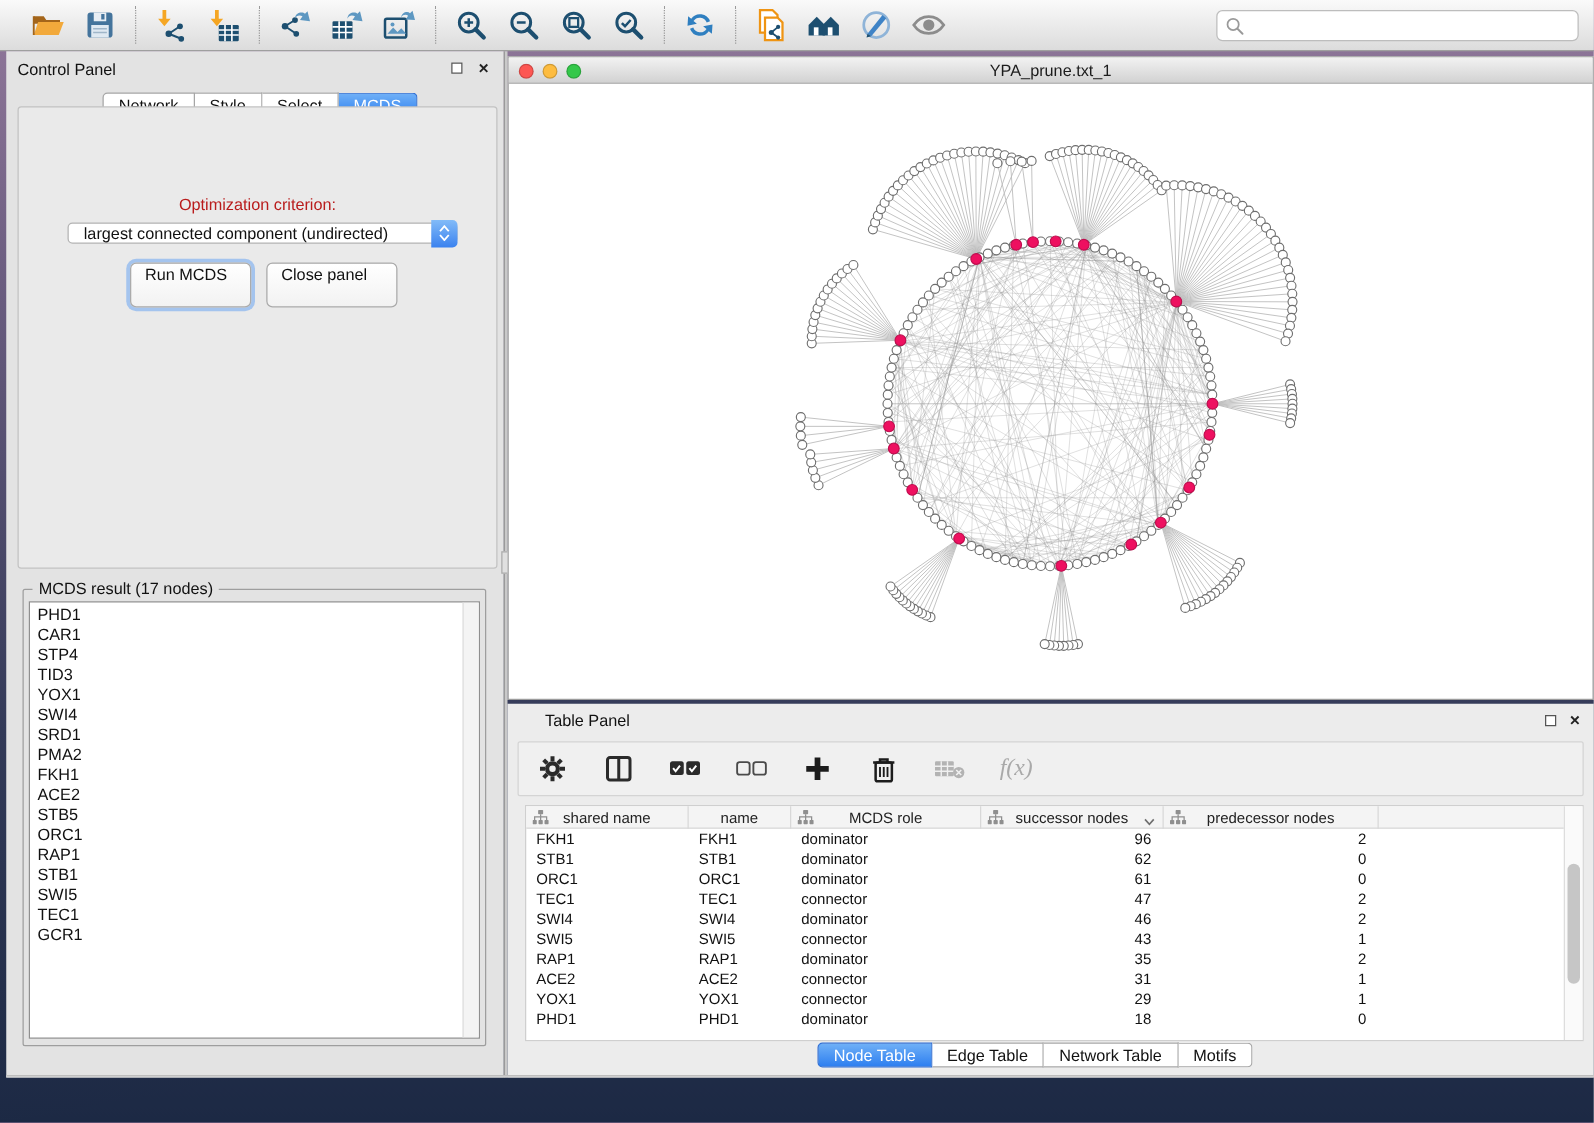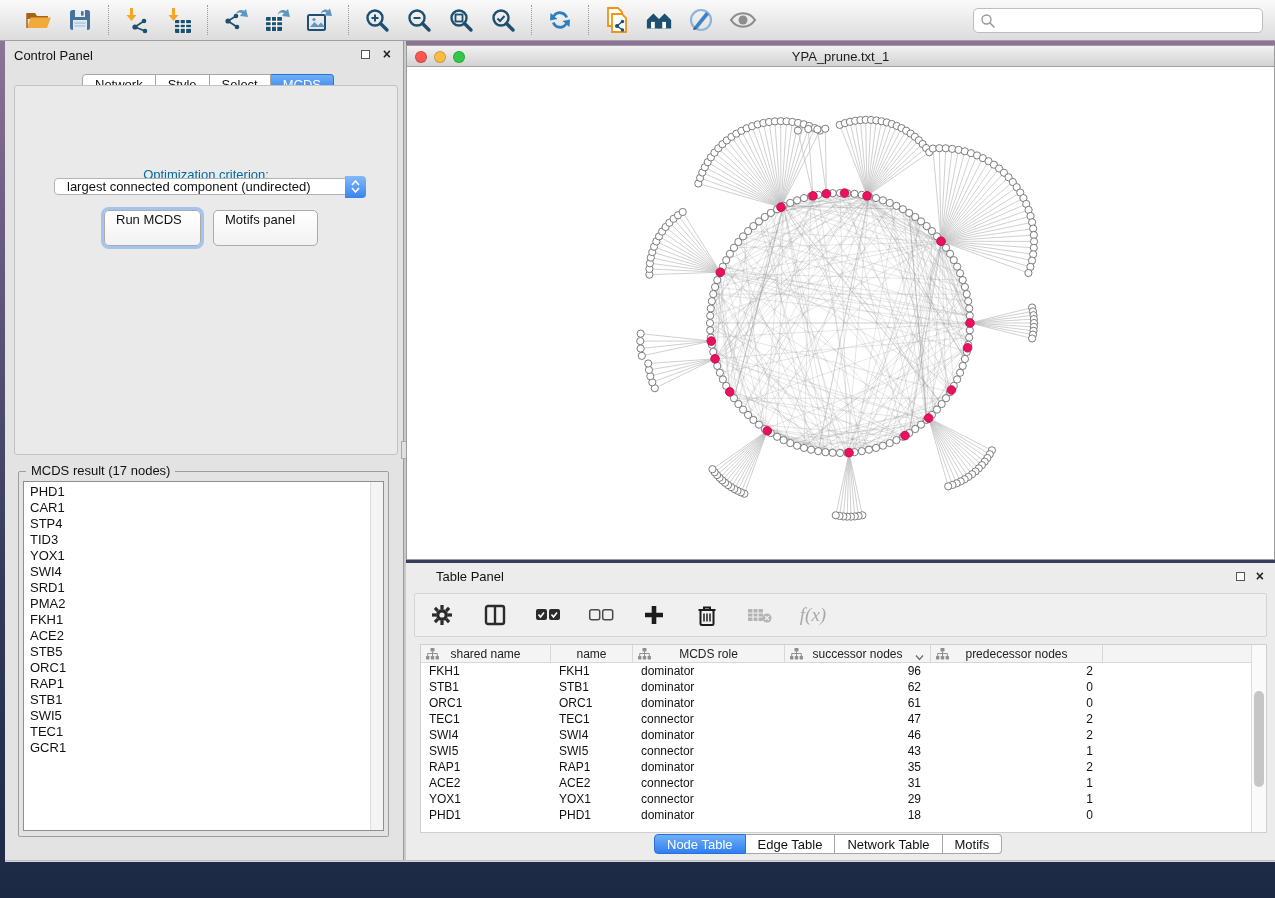--- a/index.html
+++ b/index.html
@@ -30,21 +30,21 @@
   .seg-tabs { display:flex; }
   .seg-tab { height:20px; line-height:19px; padding:0 12px; background:#fff; border:1px solid #a6a6a6;
     border-left:none; font-size:13px; color:#111; text-align:center; cursor:default; }
   .seg-tab:first-child { border-left:1px solid #a6a6a6; border-radius:4px 0 0 4px; }
   .seg-tab:last-child { border-radius:0 4px 4px 0; }
   .seg-tab.active { background:linear-gradient(#6fb0f7,#2e7ff0); color:#fff; border-color:#2e6fd6; }
   #cp-tabs { position:absolute; left:77px; top:33px; }
 
   #cp-inner { position:absolute; left:9px; top:44px; width:384px; height:370px;
     background:#eaeaea; border:1px solid #c2c2c2; border-radius:3px; }
-  #opt-label { position:absolute; left:0; top:70px; width:100%; text-align:center; color:#0369a1;margin-top:11px; }
+  #opt-label { position:absolute; left:0; top:70px; width:100%; text-align:center; color:#b91c1c; }
   #opt-select { position:absolute; left:39px; top:92px; width:312px; height:17px; background:#fff;
     border:1px solid #b3b3b3; border-radius:4px; display:flex; align-items:center; }
   #opt-select .val { flex:1; padding-left:12px; font-size:13px; color:#111; white-space:nowrap; }
   #opt-select .stepper { width:21px; height:22px; margin:-1px -1px -1px 0; border-radius:0 4px 4px 0;
     background:linear-gradient(#82bbf8,#3b82ef); display:flex; flex-direction:column; align-items:center; justify-content:center; gap:1px; }
   .btn { position:absolute; height:36px; background:linear-gradient(#ffffff,#f2f2f2); border:1px solid #ababab;
     border-radius:5px; font-size:13px; color:#111; text-align:left; line-height:18px; cursor:default;padding-left:11px; }
   #run-btn { left:89px; top:124px; width:97px; box-shadow:0 0 0 3px rgba(106,164,240,.55); }
   #closepanel-btn { left:198px; top:124px; width:105px; }
 
@@ -276,21 +276,21 @@
         <span class="stepper">
           <svg width="9" height="6">
               <path d="M1 5 L4.5 1 L8 5" stroke="#fff" stroke-width="1.5" fill="none"></path>
             </svg>
           <svg width="9" height="6">
               <path d="M1 1 L4.5 5 L8 1" stroke="#fff" stroke-width="1.5" fill="none"></path>
             </svg>
         </span>
       </div>
       <div id="run-btn" class="btn">Run MCDS</div>
-      <div id="closepanel-btn" class="btn">Motifs panel</div>
+      <div id="closepanel-btn" class="btn">Close panel</div>
     </div>
     <div id="mcds-fieldset">
       <span id="mcds-legend">MCDS result (17 nodes)</span>
       <div id="mcds-list">
         <div id="mcds-items">
             <div class="mcds-item">PHD1</div>
             <div class="mcds-item">CAR1</div>
             <div class="mcds-item">STP4</div>
             <div class="mcds-item">TID3</div>
             <div class="mcds-item">YOX1</div>

